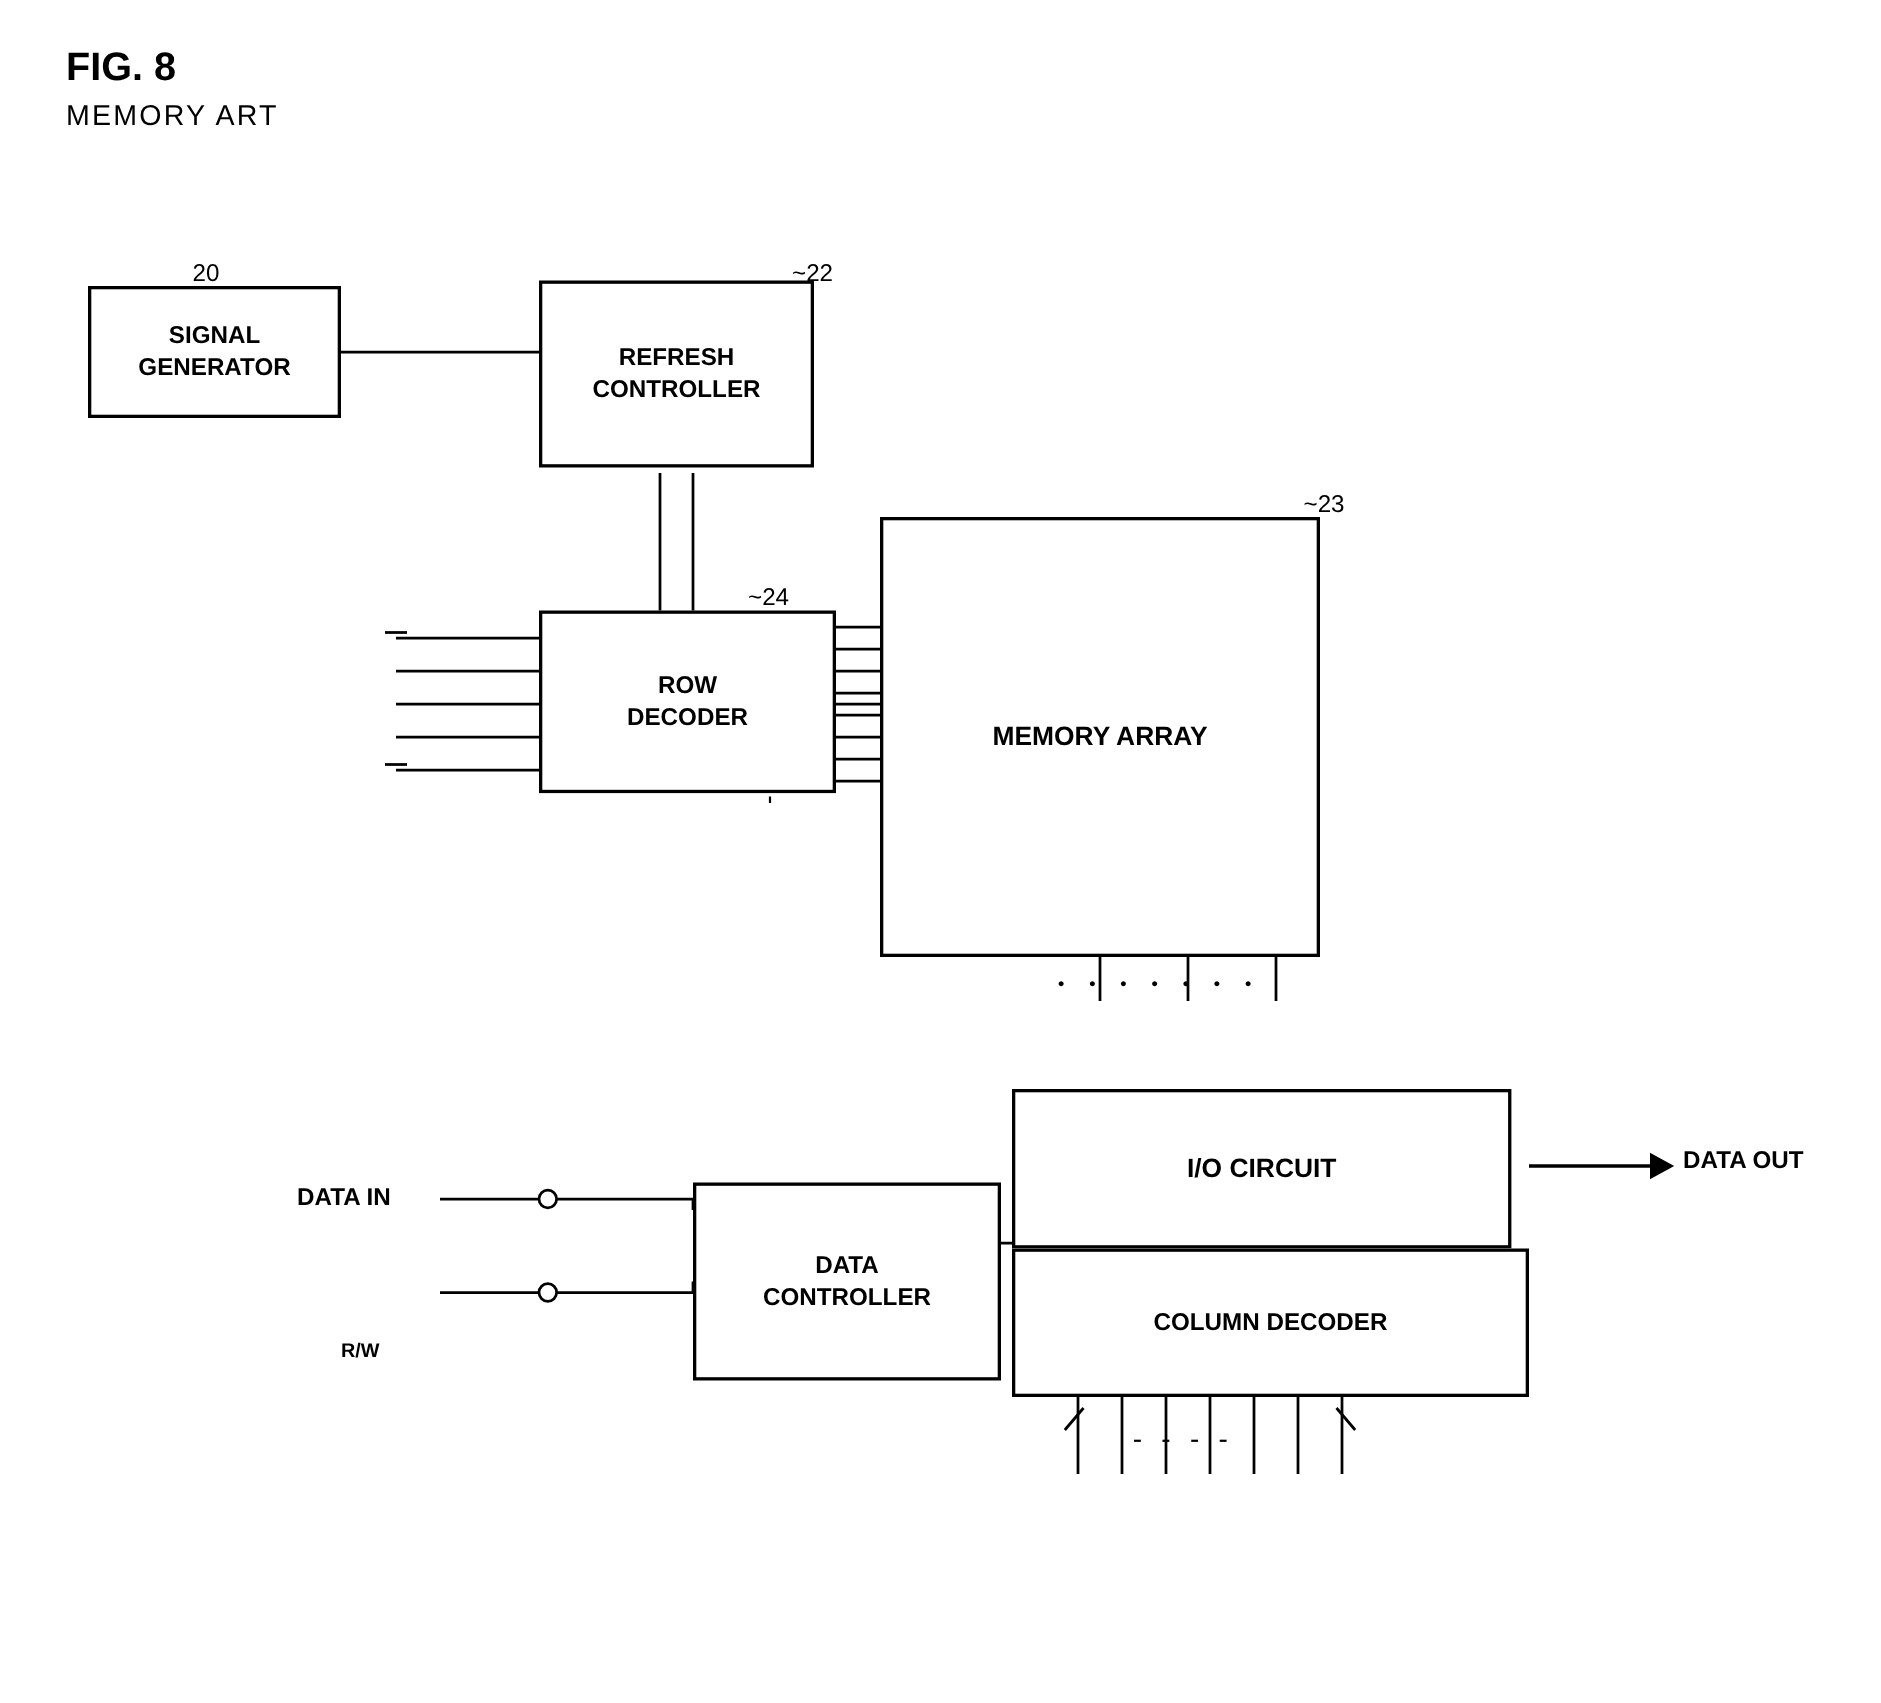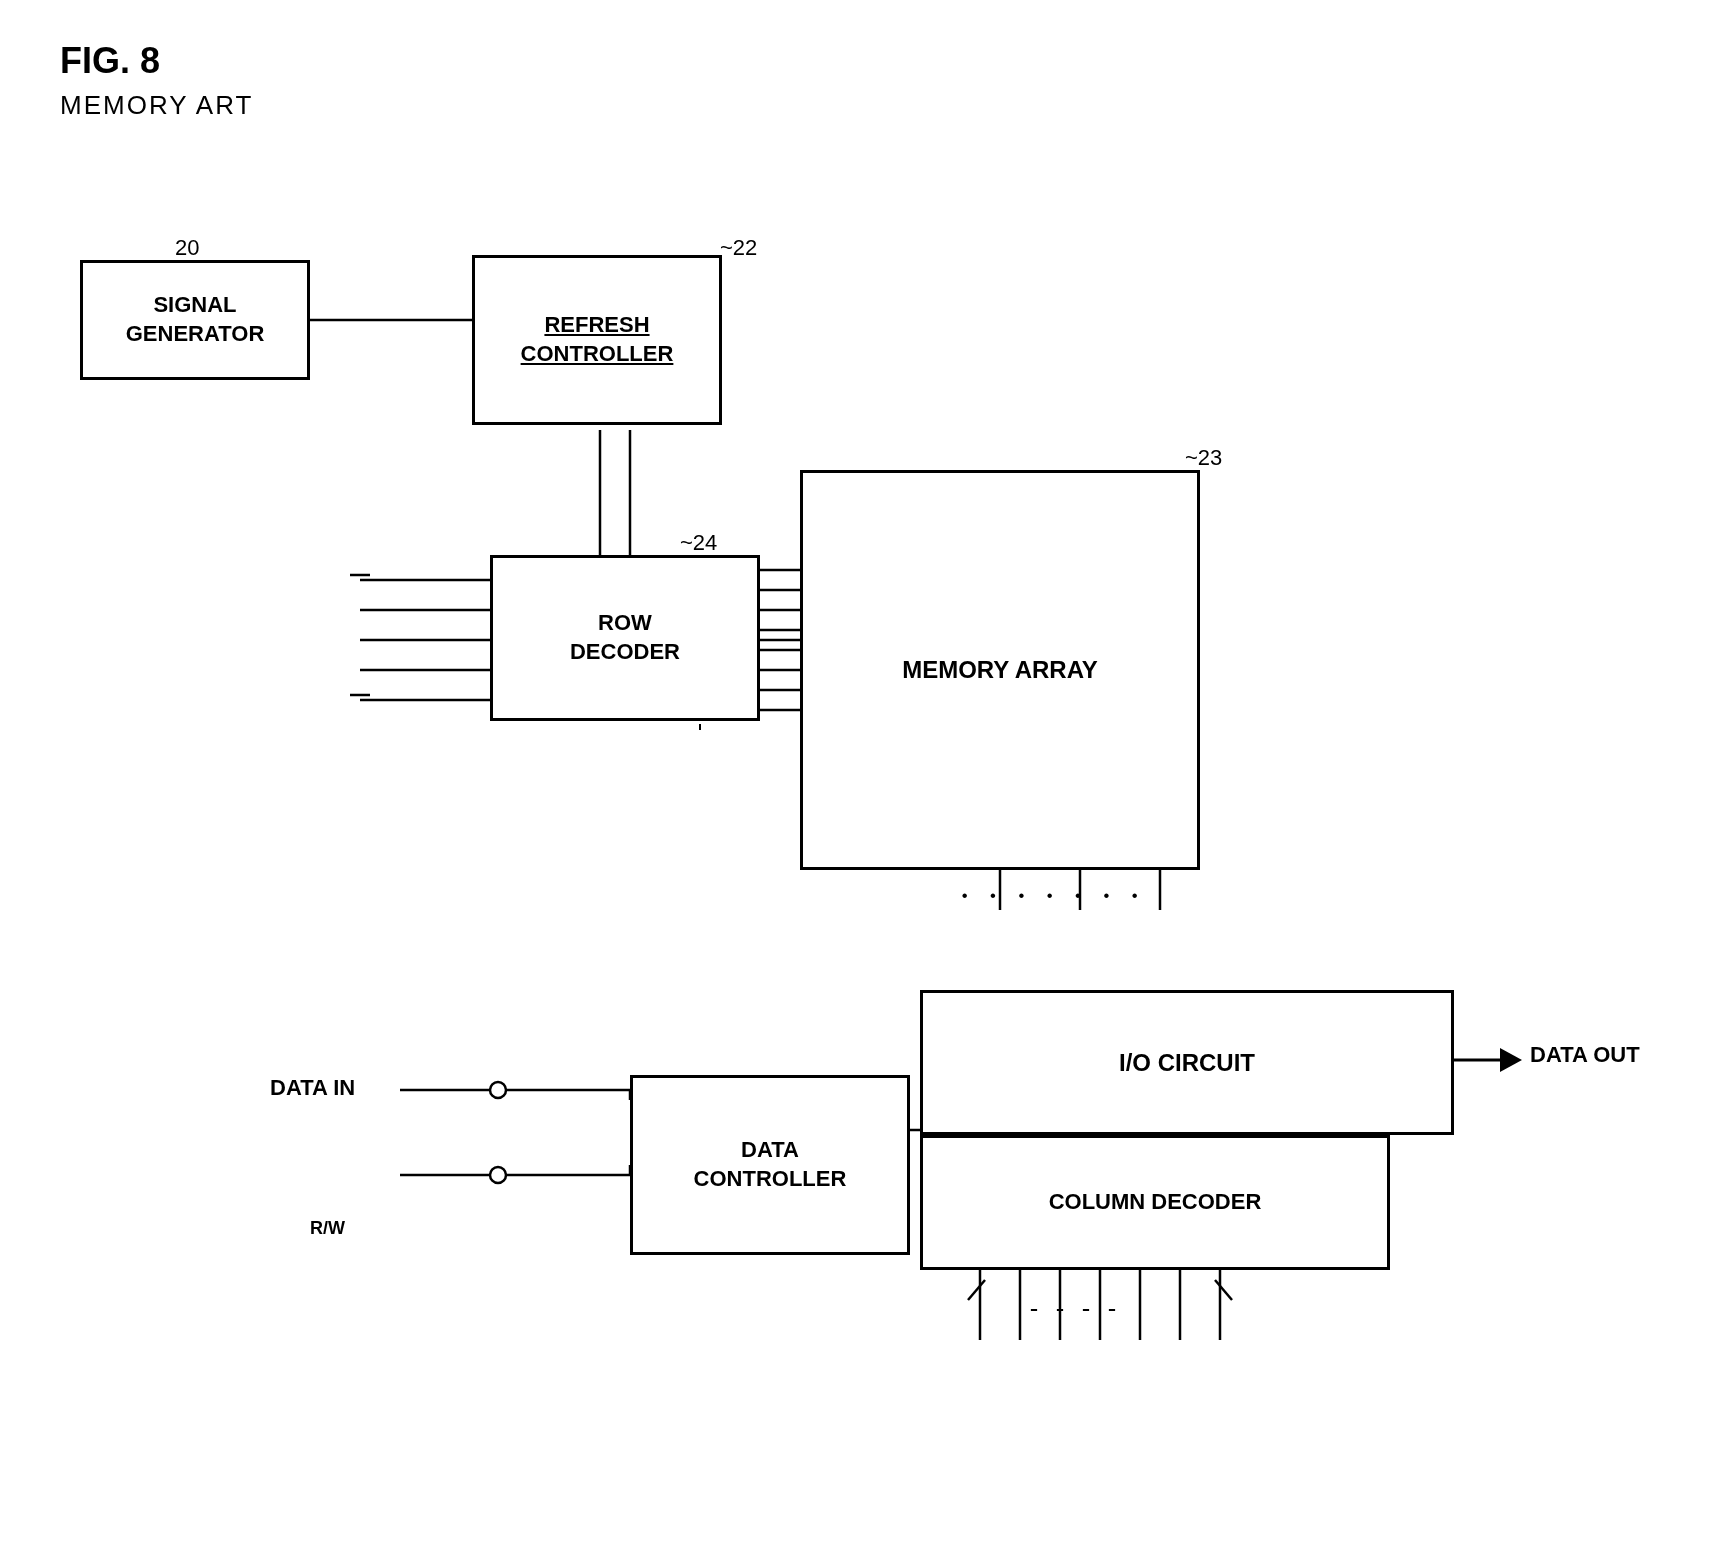--- a/index.html
+++ b/index.html
@@ -146,21 +146,21 @@
 
     <line x1="760" y1="640" x2="800" y2="640" stroke="#000" stroke-width="2.5"></line>
   </svg>
 
   <div class="box" style="left:80px; top:260px; width:230px; height:120px; font-size:22px;">
     <span>SIGNAL<br>GENERATOR</span>
   </div>
 
   <div class="ref-num" style="left:175px; top:235px;">20</div>
 
-  <div class="box" style="left:472px; top:255px; width:250px; height:170px; font-size:22px;text-decoration:underline;">
+  <div class="box" style="left:490px; top:255px; width:250px; height:170px; font-size:22px;">
     <span>REFRESH<br>CONTROLLER</span>
   </div>
 
   <div class="ref-num" style="left:720px; top:235px;">~22</div>
 
   <div class="box" style="left:490px; top:555px; width:270px; height:166px; font-size:22px;">
     <span>ROW<br>DECODER</span>
   </div>
 
   <div class="ref-num" style="left:680px; top:530px;">~24</div>
@@ -170,21 +170,21 @@
   </div>
 
   <div class="ref-num" style="left:1185px; top:445px;">~23</div>
 
   <div style="position:absolute; left:960px; top:880px; font-size:28px; letter-spacing:6px; font-weight:bold;">· · · · · · ·</div>
 
   <div class="box" style="left:630px; top:1075px; width:280px; height:180px; font-size:22px;">
     <span>DATA<br>CONTROLLER</span>
   </div>
 
-  <div class="box" style="left:920px; top:990px; width:534px; height:145px; font-size:24px;">
+  <div class="box" style="left:920px; top:990px; width:454px; height:145px; font-size:24px;">
     <span>I/O CIRCUIT</span>
   </div>
 
   <div class="box" style="left:920px; top:1135px; width:470px; height:135px; font-size:22px;">
     <span>COLUMN DECODER</span>
   </div>
 
   <div class="label" style="left:270px; top:1075px; font-size:22px;text-align:center;">DATA IN</div>
 
   <div class="label" style="left:310px; top:1218px; font-size:18px;">R/W</div>

